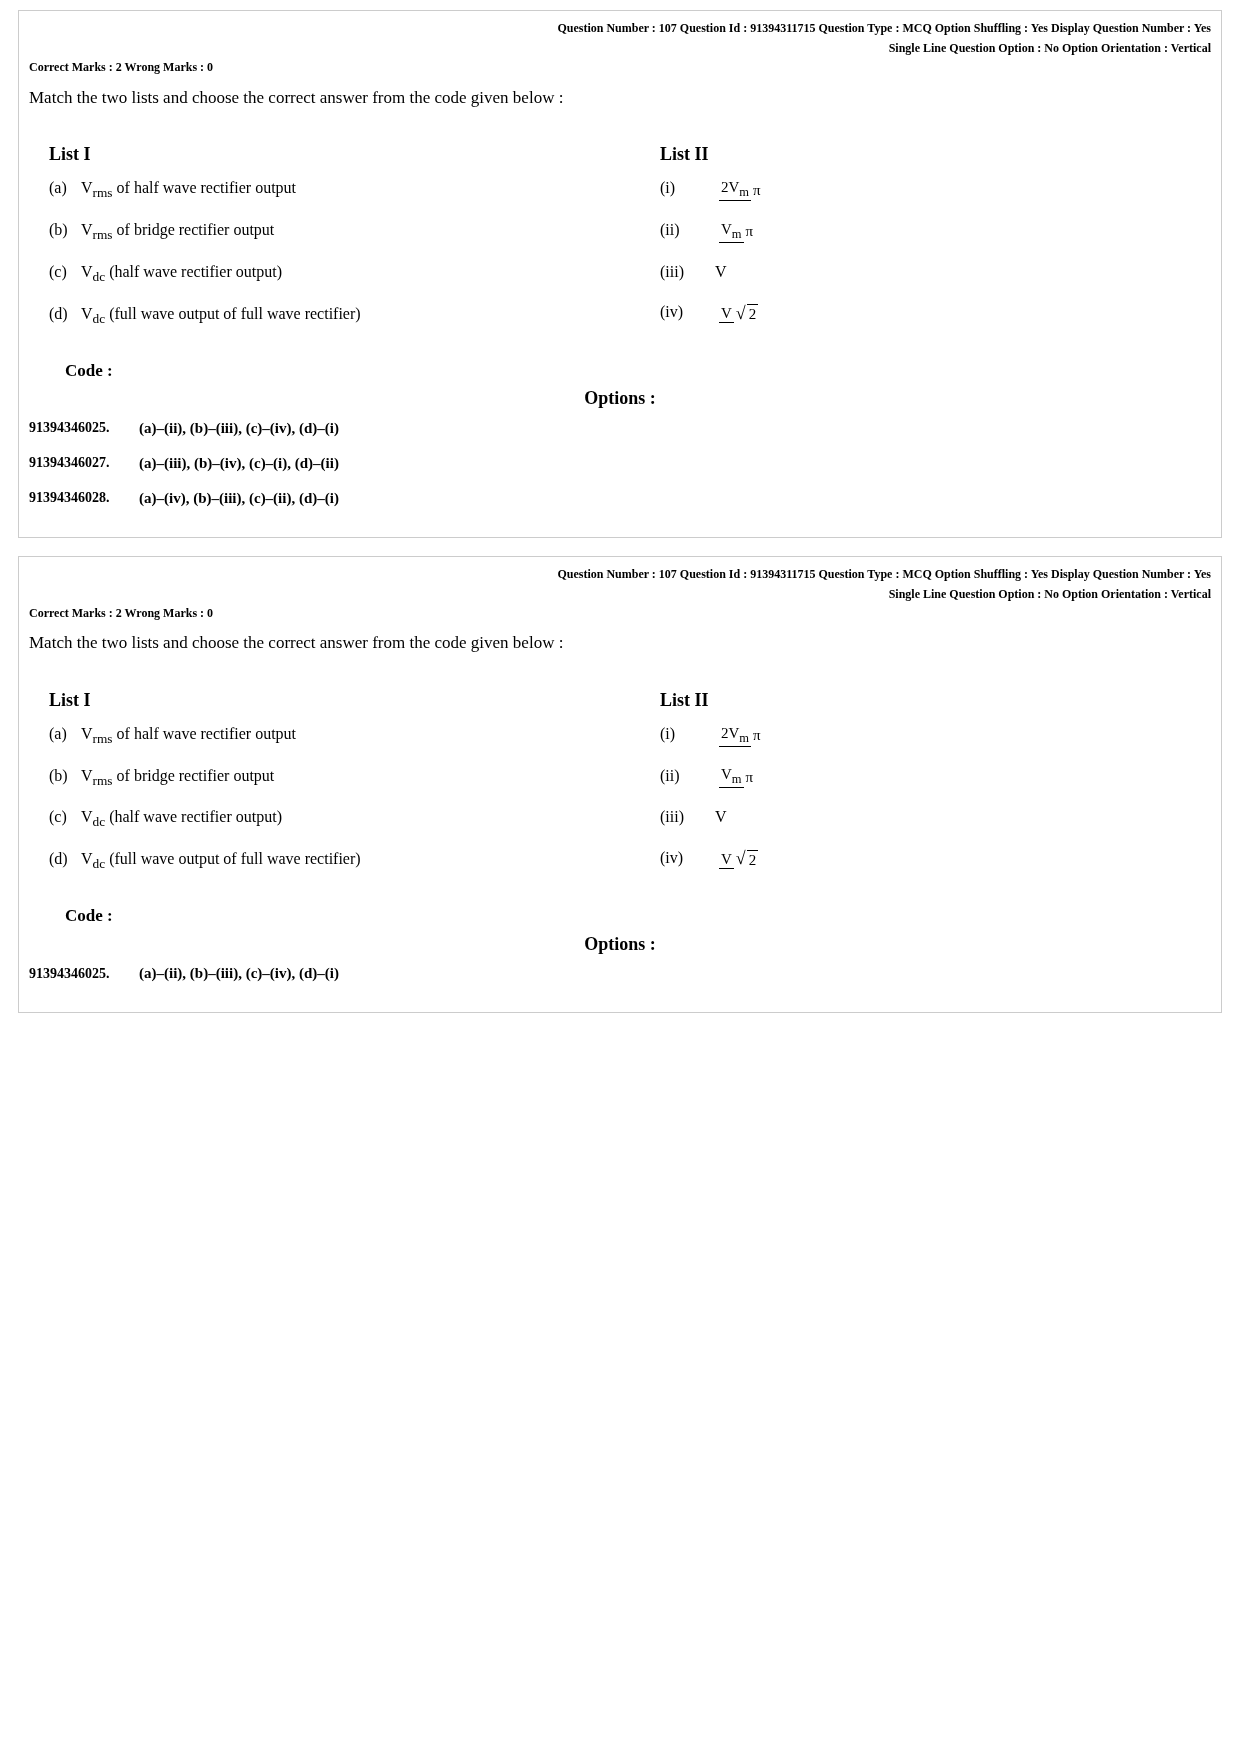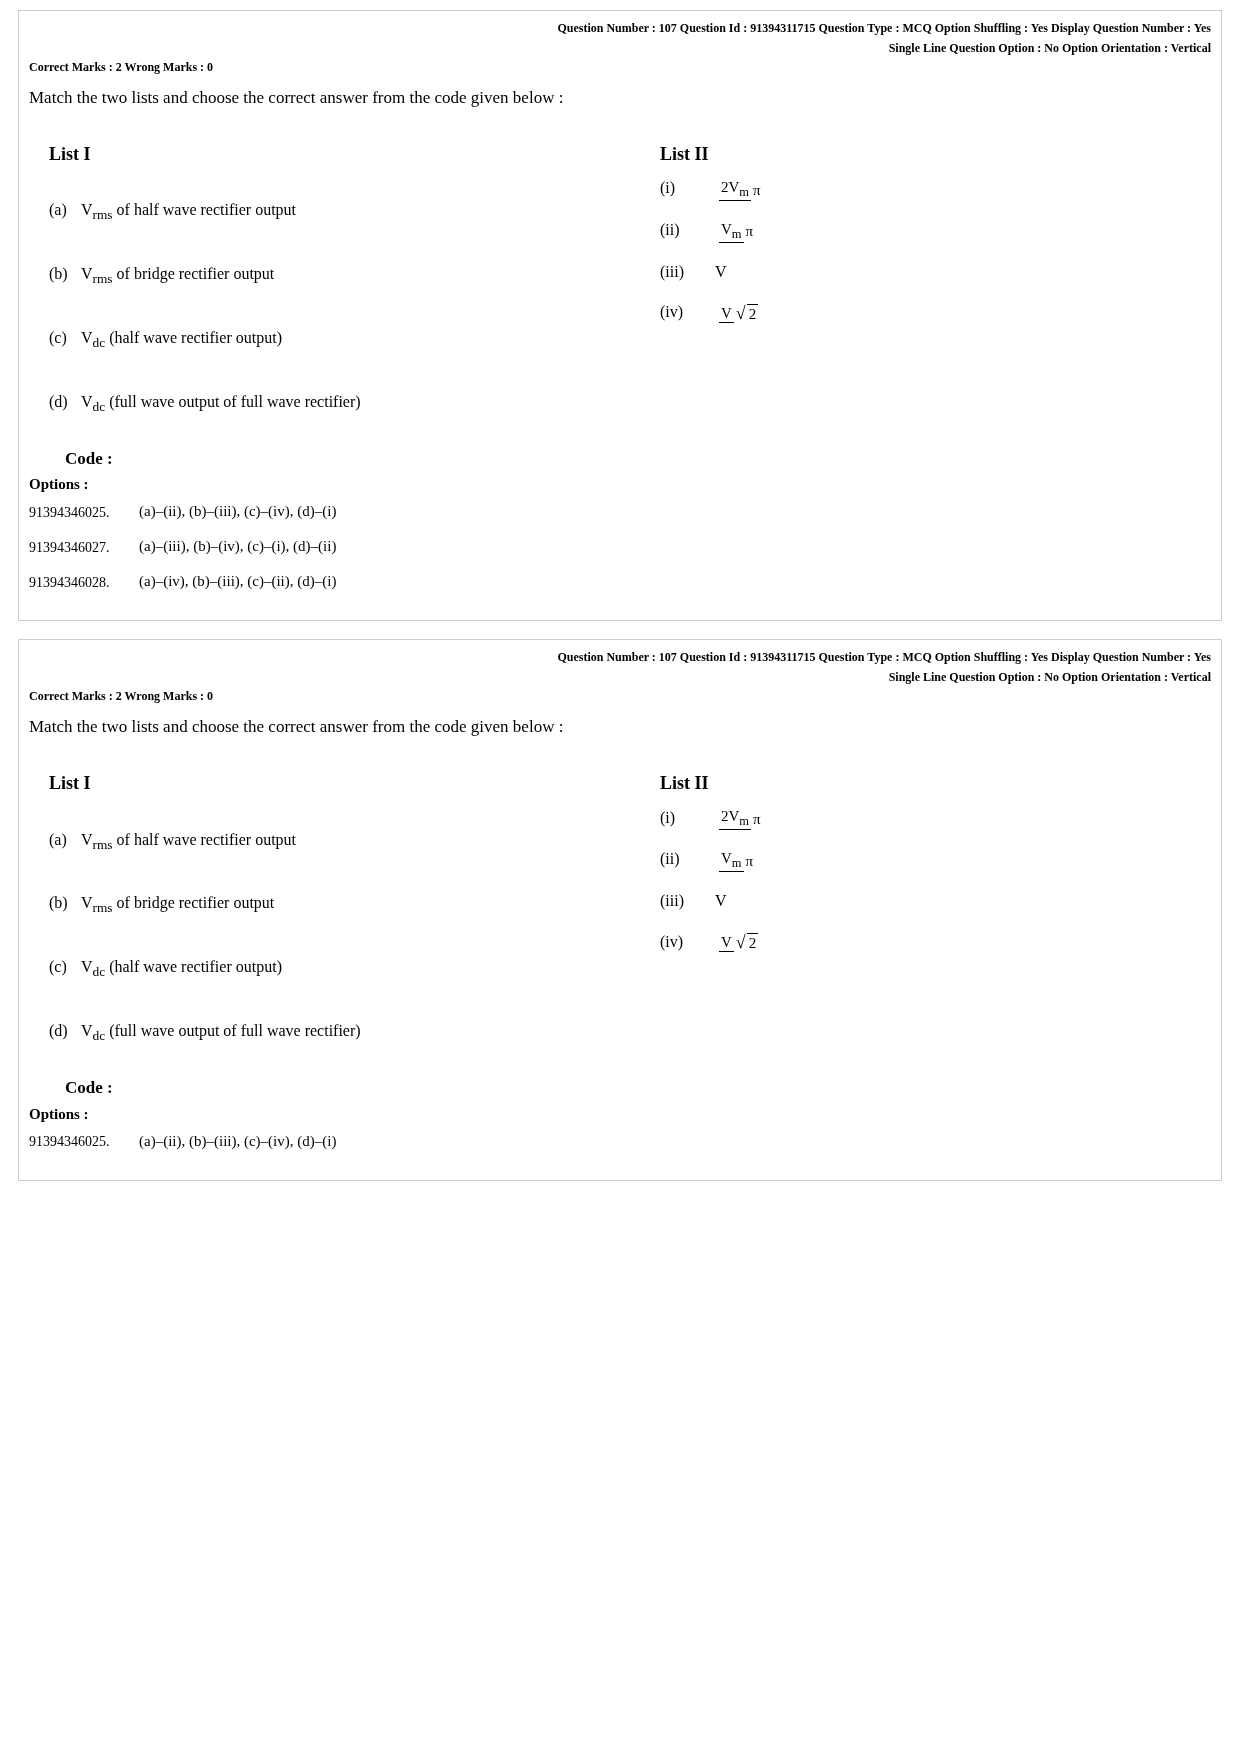--- a/index.html
+++ b/index.html
@@ -59,21 +59,20 @@
       align-items: baseline;
       margin-bottom: 16px;
       font-size: 16px;
     }
     .list-label {
       min-width: 32px;
       font-size: 16px;
     }
     .list-content {
       font-size: 16px;
-      margin-top: 22px;
     }
     .fraction {
       display: inline-flex;
       align-items: center;
       vertical-align: middle;
       margin-left: 4px;
     }
     .fraction .numer {
       border-bottom: 1px solid #000;
       padding: 0 2px;
@@ -88,29 +87,31 @@
     .code-section {
       margin-bottom: 8px;
     }
     .code-label {
       font-size: 17px;
       font-weight: bold;
       margin-bottom: 4px;
       margin-left: 36px;
     }
     .options-label {
-      font-size: 15px;
+      font-size: 18px;
       font-weight: bold;
       margin-bottom: 6px;
+      text-align: center;
     }
     .option-item {
       display: flex;
-      align-items: flex-end;
+      align-items: center;
       margin-bottom: 14px;
       font-size: 15px;
+      font-weight: bold;
     }
     .option-id {
       min-width: 110px;
       font-size: 14px;
       color: #000;
     }
     .option-text {
       font-size: 15px;
     }
     .sqrt-wrapper {

